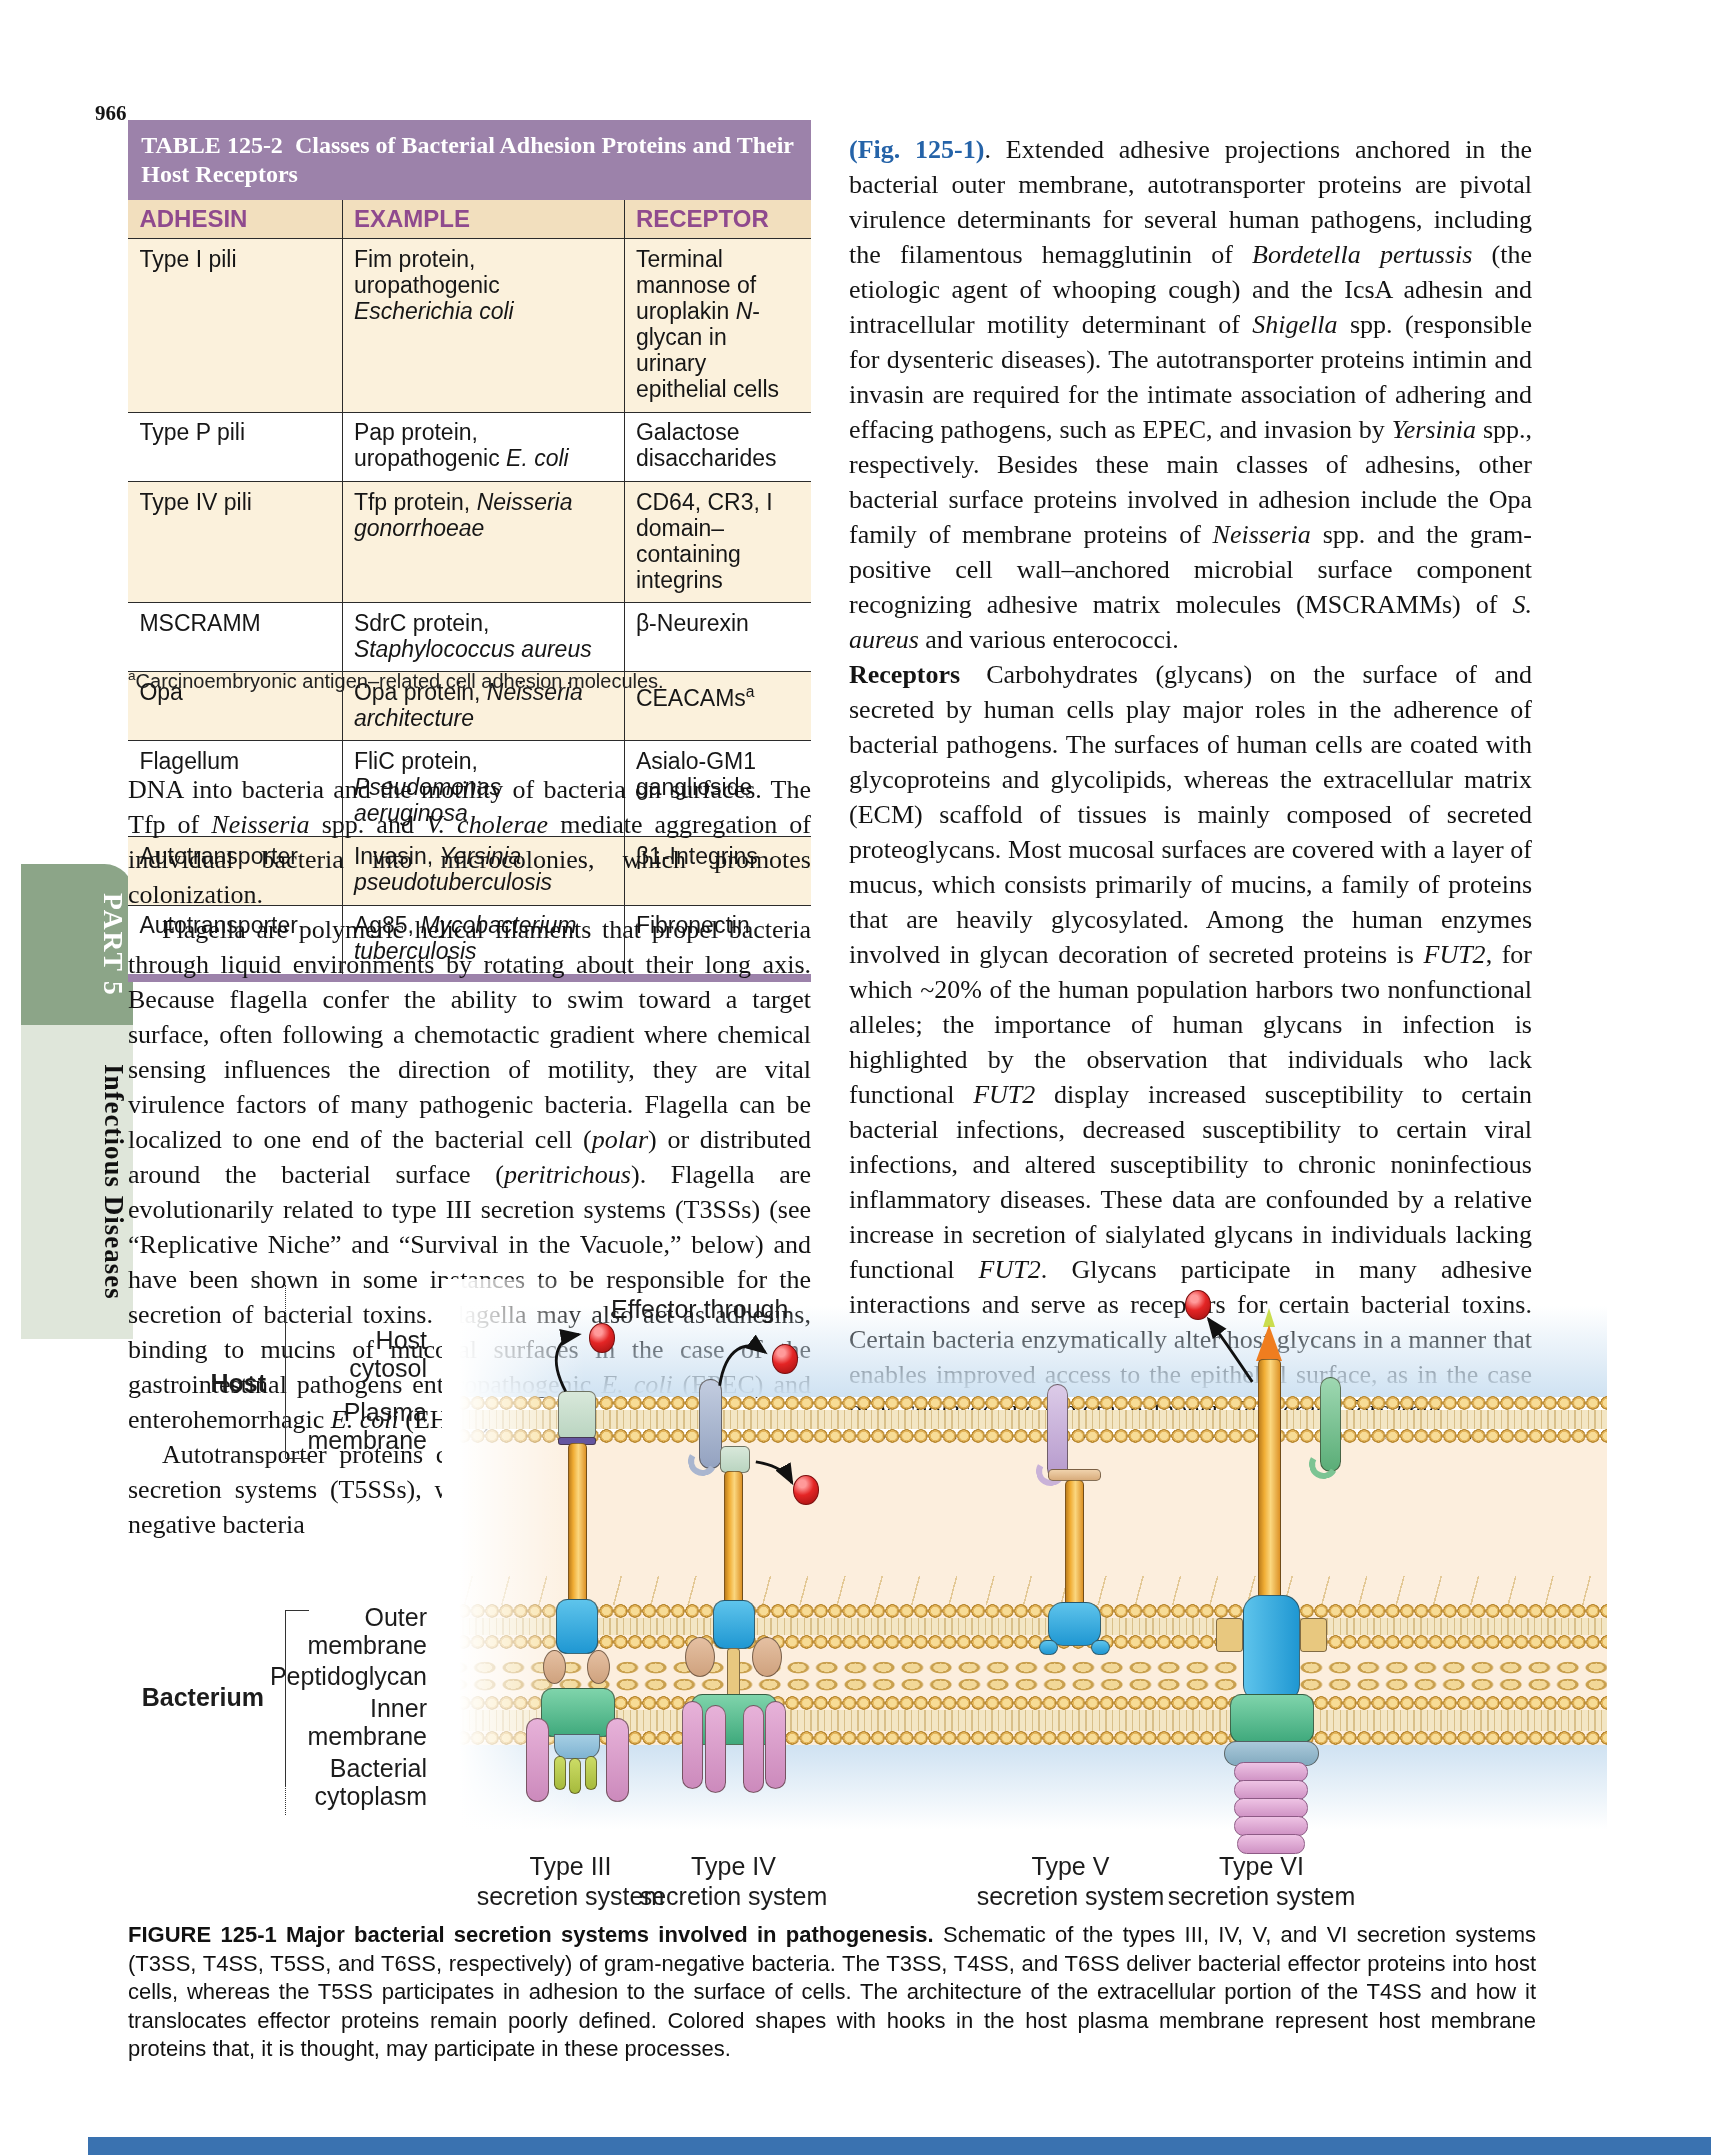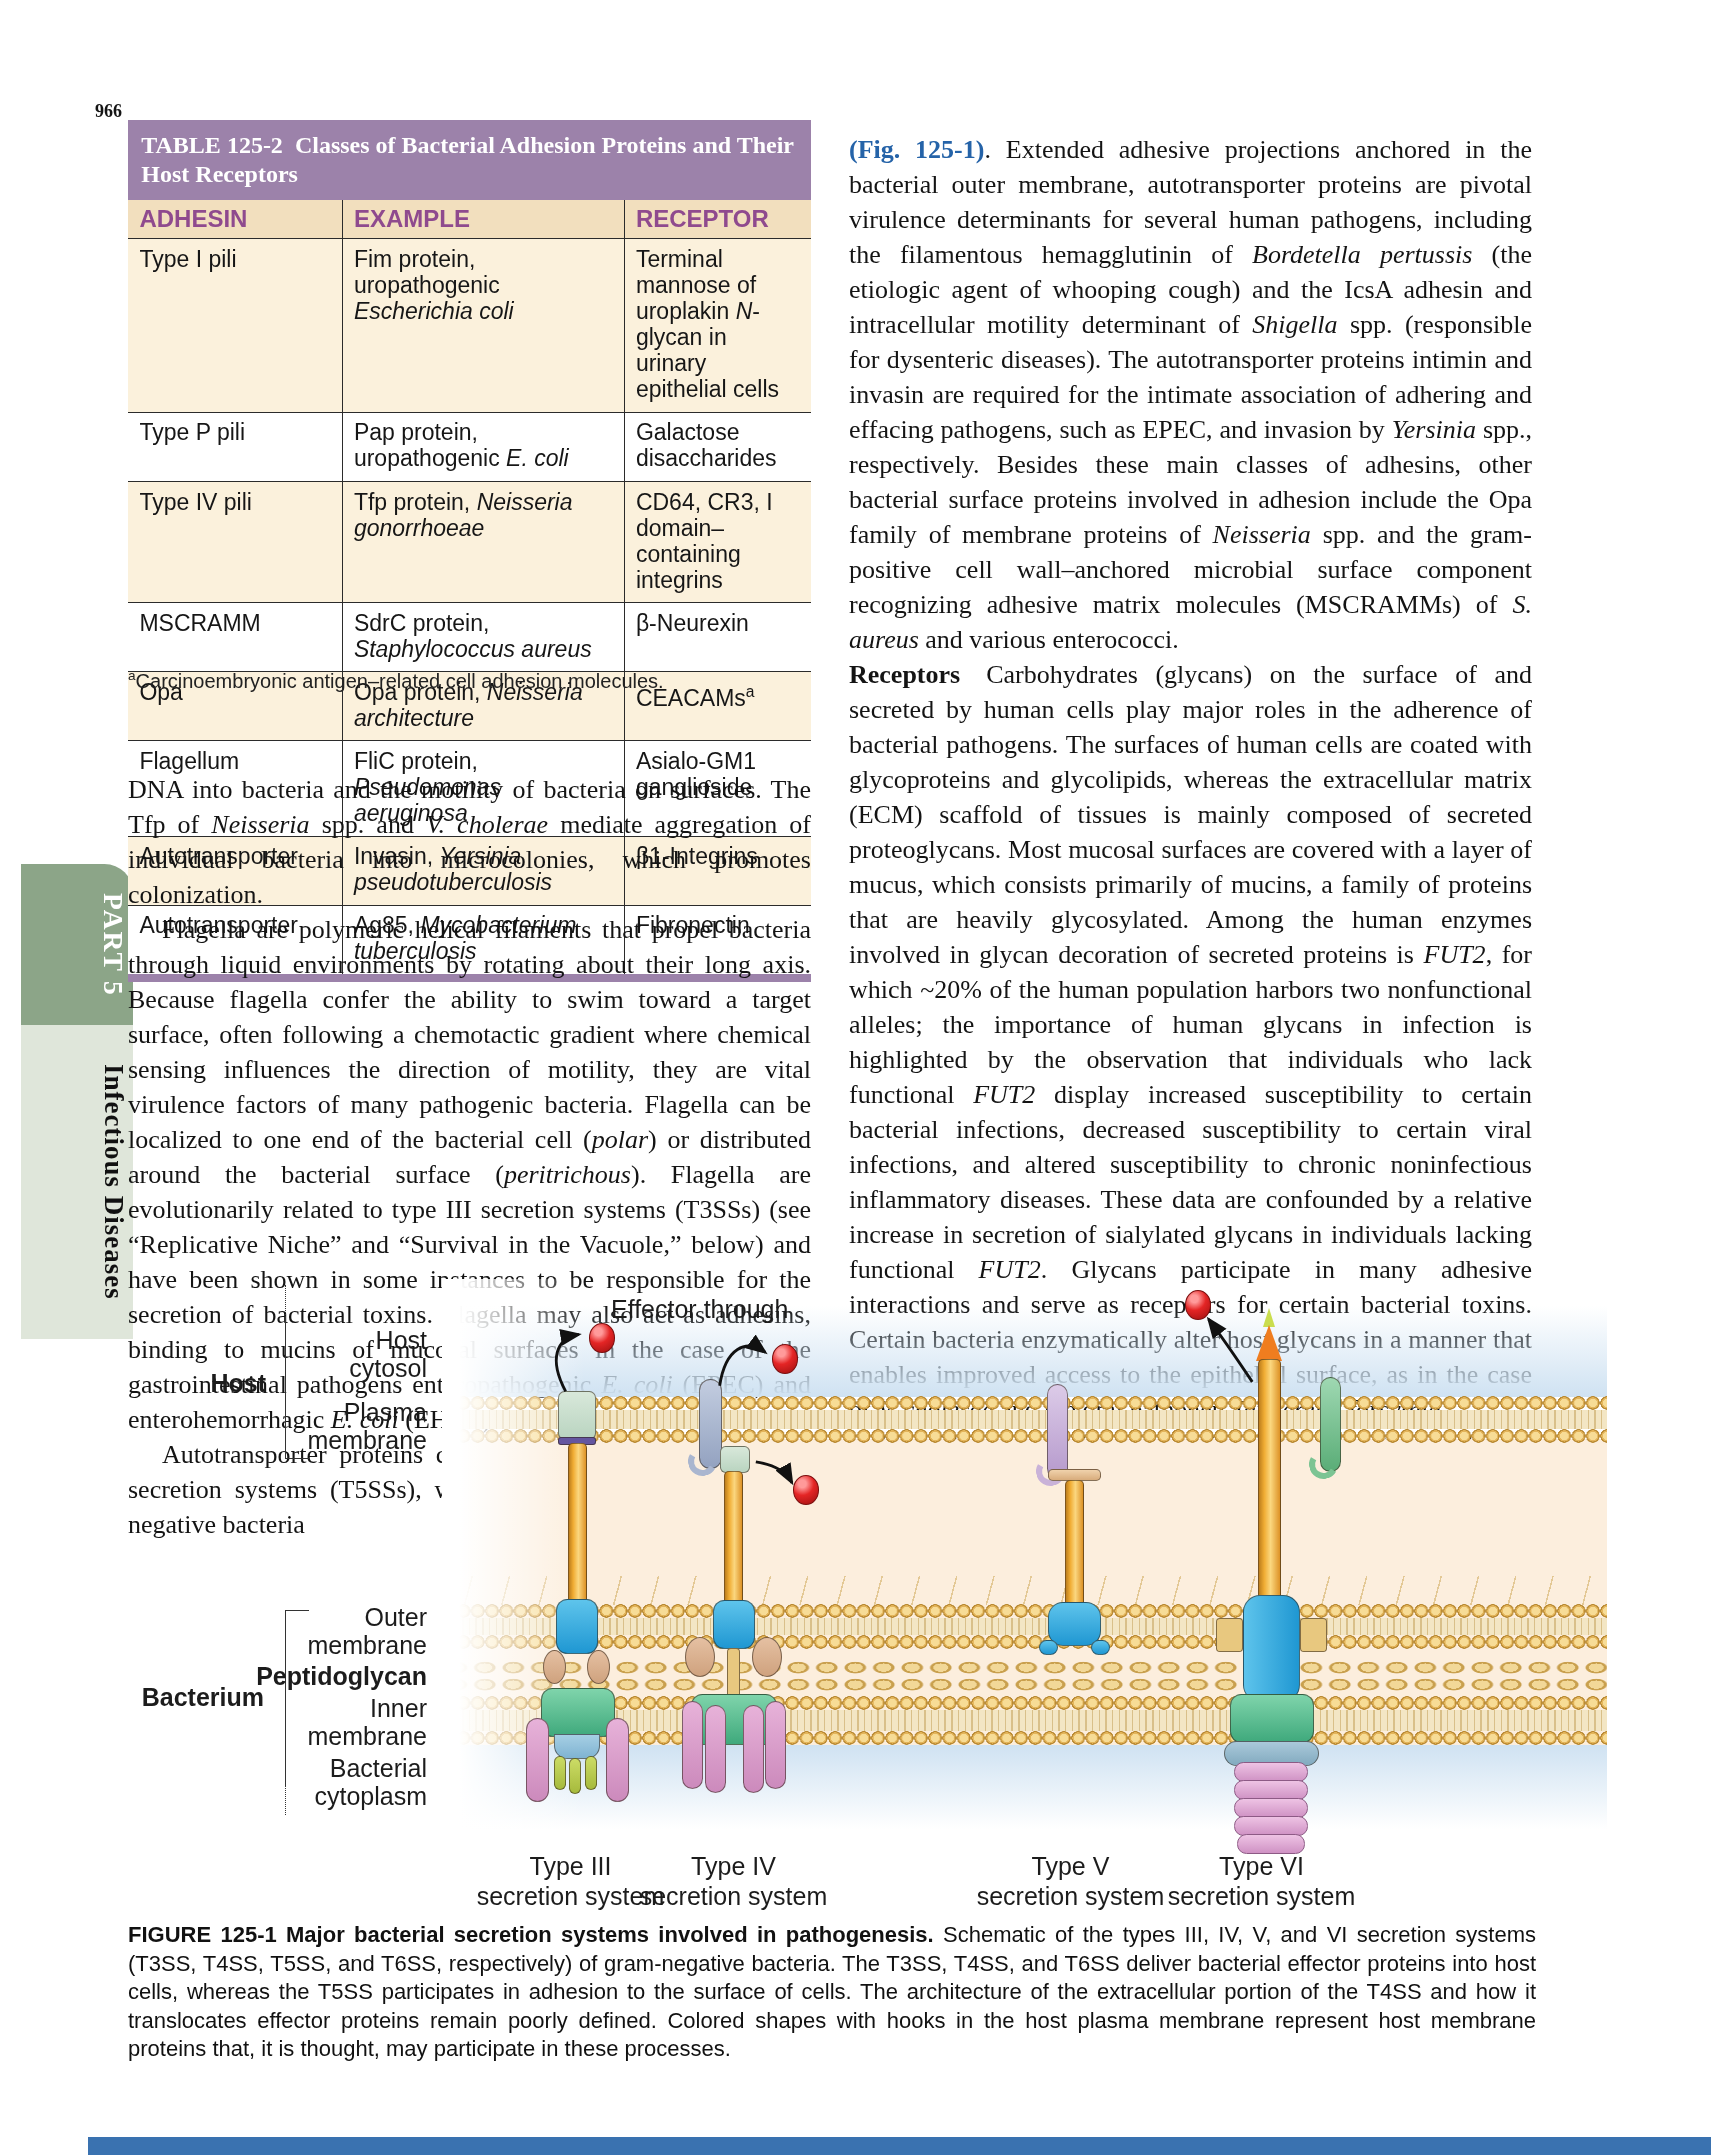--- a/index.html
+++ b/index.html
@@ -1,20 +1,20 @@
 <!DOCTYPE html>
 <html style="font-size:15px"><head>
 <meta charset="utf-8">
 <style>
   html,body{margin:0;padding:0;background:#ffffff;}
   #page{position:relative;width:1712px;height:2155px;background:#ffffff;overflow:hidden;
         font-family:"Liberation Serif",serif;color:#141414;}
 
   
-  .page-number{position:absolute;left:95px;top:101px;font-size:18px;font-weight:bold;}
+  .page-number{position:absolute;left:95px;top:101px;font-size:21px;font-weight:bold;}
   .side-tab{position:absolute;left:21px;width:112px;writing-mode:vertical-rl;text-align:center;
             box-sizing:border-box;padding-right:3.8px;}
   .side-tab-part{top:864px;height:162px;background:#8ca588;border-radius:0 28.5px 0 0;
                  color:#ffffff;font-weight:bold;font-size:27.6px;letter-spacing:1.9px;}
   .side-tab-section{top:1025px;height:314px;background:#dfe6da;color:#111;
                     font-weight:bold;font-size:27px;letter-spacing:1px;}
   .bottom-bar{position:absolute;left:88px;top:2137px;width:1624px;height:18px;background:#3a72b0;}
 
   
   .col{position:absolute;width:683px;}
@@ -193,21 +193,21 @@
     <div class="fig-label fig-label-right" style="left:109px;top:48px;">Host
 cytosol</div>
     <div class="fig-label fig-label-right" style="left:109px;top:120px;">Plasma
 membrane</div>
 
     <div class="fig-label fig-label-bold" style="left:0;top:405px;width:136px;text-align:right;">Bacterium</div>
     <div class="bracket" style="left:157px;top:331px;height:175px;border-left:1.9px solid #333;border-top:1.9px solid #333;"></div>
     <div class="bracket" style="left:157px;top:506px;height:30px;border-left:1.9px dotted #333;"></div>
     <div class="fig-label fig-label-right" style="left:109px;top:325px;">Outer
 membrane</div>
-    <div class="fig-label fig-label-right" style="left:109px;top:384px;font-weight:bold;">Peptidoglycan</div>
+    <div class="fig-label fig-label-right" style="left:109px;top:384px;">Peptidoglycan</div>
     <div class="fig-label fig-label-right" style="left:109px;top:416px;">Inner
 membrane</div>
     <div class="fig-label fig-label-right" style="left:109px;top:476px;">Bacterial
 cytoplasm</div>
 
     <div class="sys-label" style="left:319px;">Type III
 secretion system</div>
     <div class="sys-label" style="left:482px;">Type IV
 secretion system</div>
     <div class="sys-label" style="left:819px;">Type V

